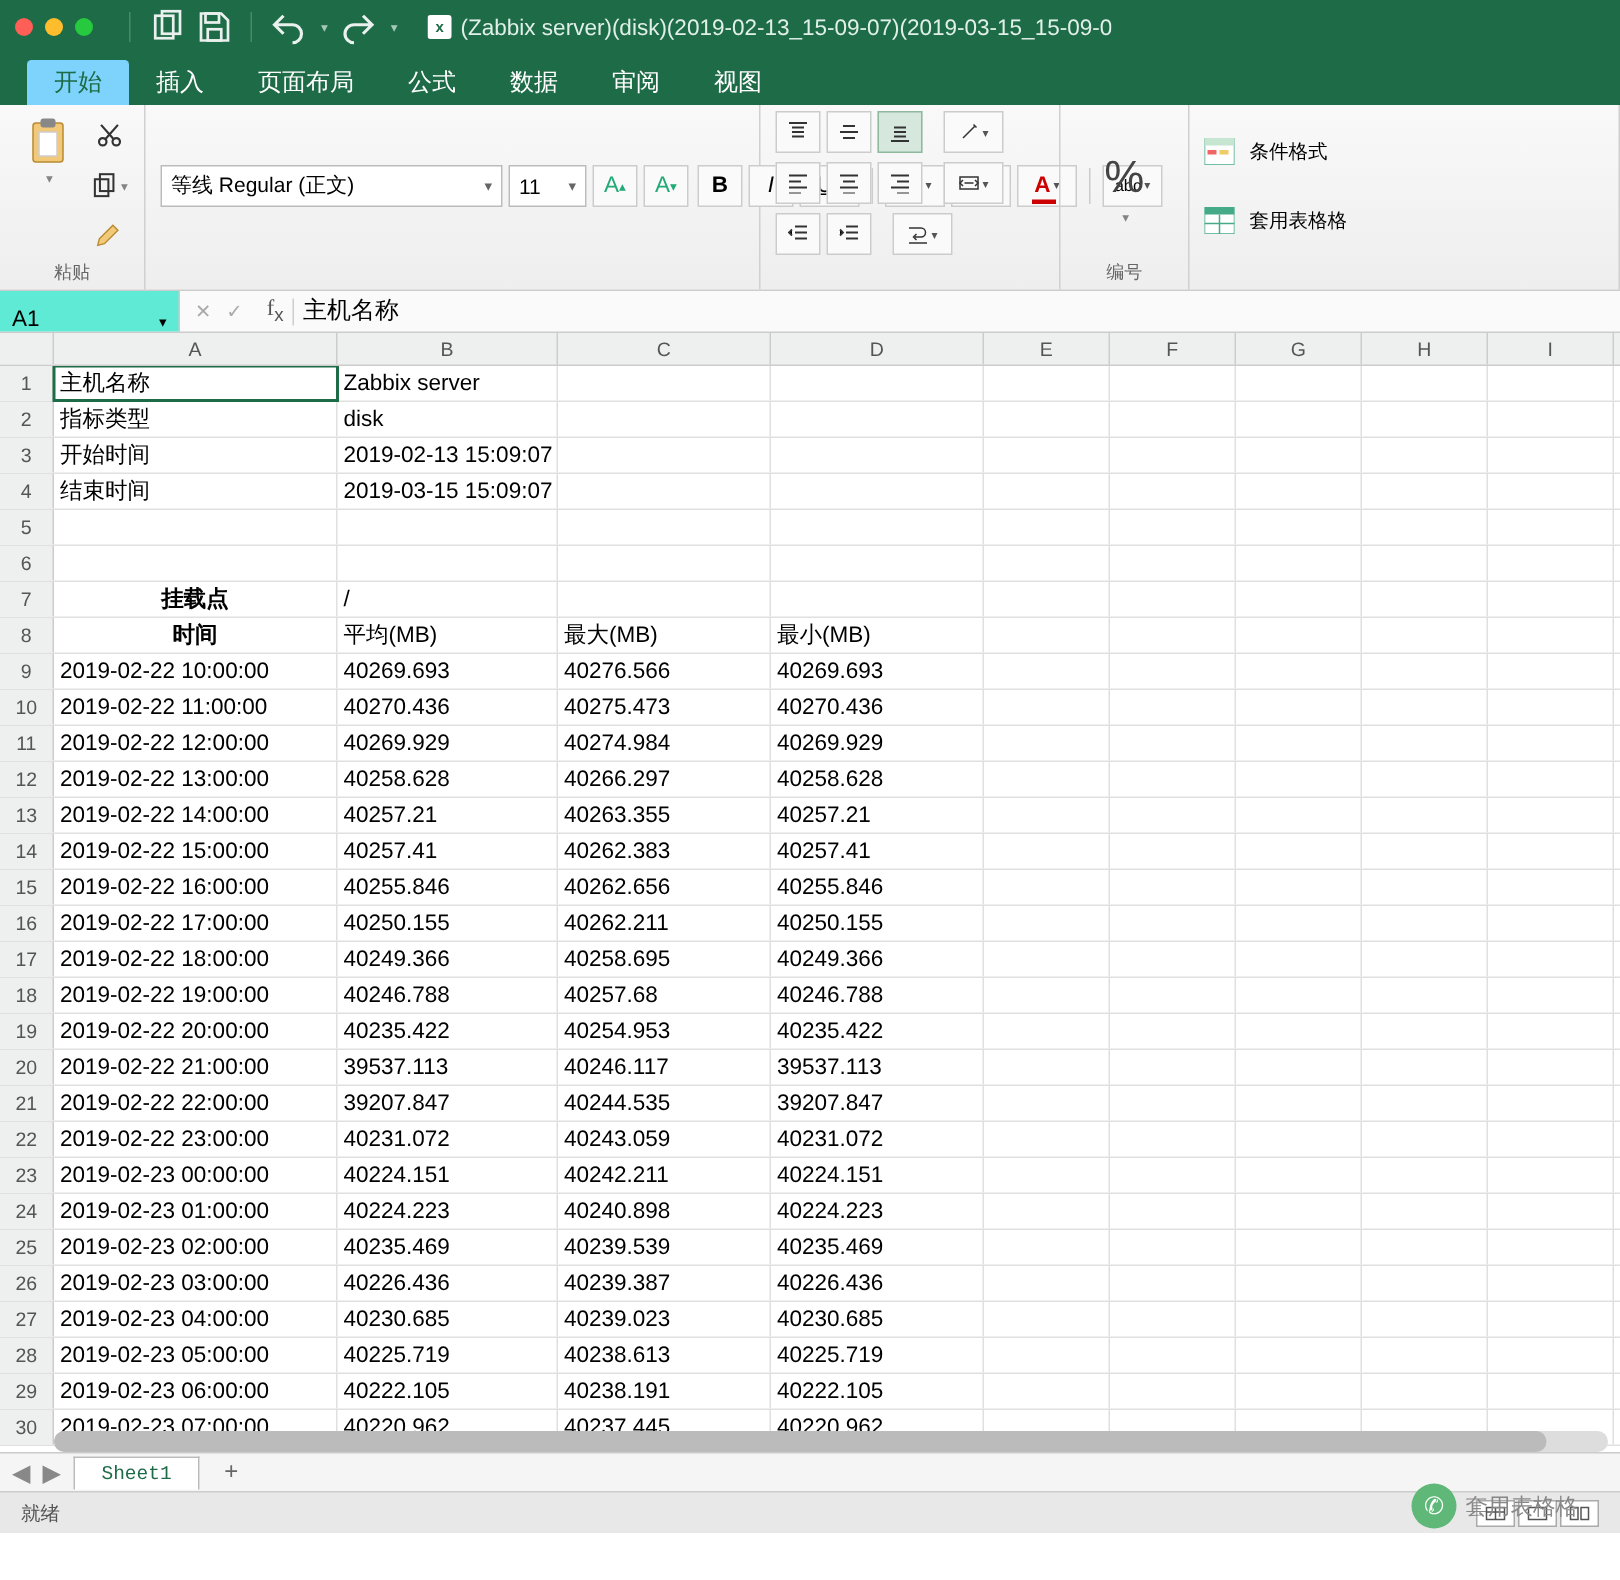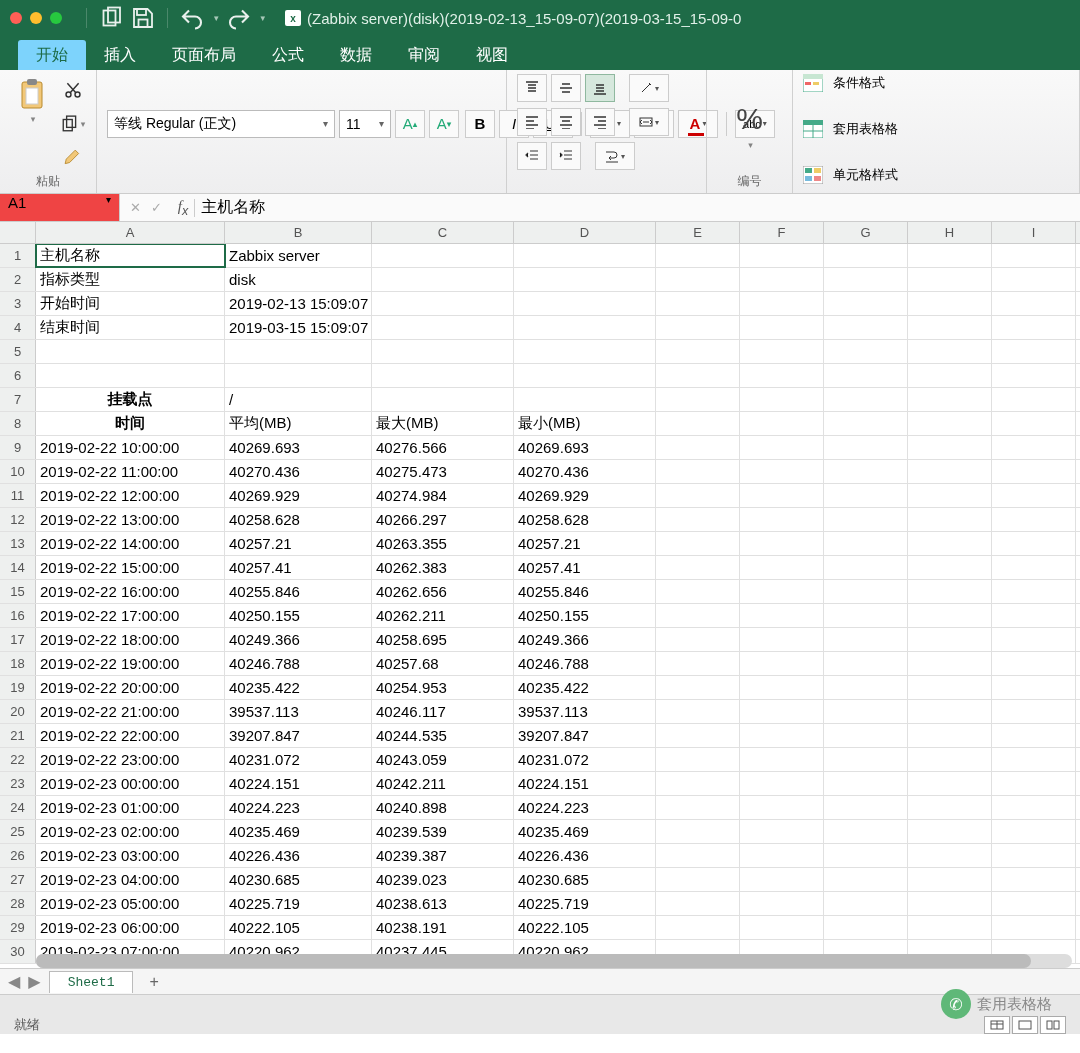--- a/index.html
+++ b/index.html
@@ -34,24 +34,24 @@
 .row { display:flex;gap:4px;align-items:center; }
 .combo { background:#fff;border:1px solid #bbb;height:28px;display:flex;align-items:center;padding:0 6px;font-size:14px;}
 .combo .dd { margin-left:auto;font-size:10px;color:#666;padding-left:6px;}
 .ibtn { width:30px;height:28px;border:1px solid #ccc;background:#fafafa;display:flex;align-items:center;justify-content:center;cursor:pointer;font-size:15px;}
 .ibtn.sel { background:#d6e8dd; border-color:#8fb89f; }
 .ibtn.wdd{width:40px;}
 .ibtn .car{font-size:8px;margin-left:2px;color:#555;}
 
 
 .fbar { height:28px; border-bottom:1px solid #ccc; display:flex; align-items:center; background:#fafafa; }
-.namebox { width:120px; height:100%; border-right:1px solid #ccc; display:flex; align-items:flex-start; padding:0 8px; background:#ef4444; font-size:15px; }
+.namebox { width:120px; height:100%; border-right:1px solid #ccc; display:flex; align-items:flex-end; padding:0 8px; background:#5eead4; font-size:15px; }
 .namebox .car { margin-left:auto; font-size:10px; }
 .fx-btns { display:flex; gap:10px; padding:0 10px; color:#aaa; }
-.fx-lbl { font-style:italic; color:#555; padding:0 6px; font-family: "Times New Roman", serif; font-size:15px; }
+.fx-lbl { color:#555; padding:0 6px; font-family: "Times New Roman", serif; font-size:15px; }
 .fx-input { flex:1; padding:0 6px; font-size:16px; }
 
 
 .colhdr { height:22px; display:flex; background:#eef0ef; border-bottom:1px solid #ccc; }
 .corner { width:36px; border-right:1px solid #ccc; background:#eef0ef; }
 .ch { border-right:1px solid #ccc; display:flex;align-items:center;justify-content:center; color:#555; font-size:13px;}
 
 
 .grid { height:724px; overflow:hidden; position:relative; }
 .grow { height:24px; display:flex; border-bottom:1px solid #e0e0e0; }
@@ -62,21 +62,21 @@
 .hscroll { height:14px; background:#ddd; position:absolute; bottom:0; left:36px; right:8px; border-radius:7px; }
 .hsthumb { position:absolute; left:0; width:96%; height:100%; background:#bbb; border-radius:7px; }
 
 
 .sheetbar { height:26px; background:#f5f5f5; border-top:1px solid #ccc; display:flex;align-items:center;padding:0 8px;gap:8px;}
 .navarr { color:#888; cursor:pointer; font-size:16px;}
 .stab { height:22px; padding:0 18px; border:1px solid #bbb; border-bottom:none; background:#fff; color:#1e6b47;display:flex;align-items:center;font-family:"Courier New",monospace;}
 .addsheet { font-size:16px; color:#666; cursor:pointer; padding:0 8px;}
 
 
-.statusbar { height:40px; background:#e8e8e8; border-top:1px solid #ccc; display:flex;align-items:flex-end;padding:0 14px;color:#555;font-size:13px;position:relative;}
+.statusbar { height:28px; background:#e8e8e8; border-top:1px solid #ccc; display:flex;align-items:center;padding:0 14px;color:#555;font-size:13px;position:relative;}
 .views { margin-left:auto; display:flex; gap:2px; }
 .vbtn { width:26px;height:18px;border:1px solid #aaa;background:#fff;display:flex;align-items:center;justify-content:center;}
 
 .watermark { position:absolute; right:28px; bottom:34px; display:flex;align-items:center;gap:6px;font-size:15px;color:#888;}
 .wmico{width:30px;height:30px;border-radius:50%;background:#5fb878;color:#fff;display:flex;align-items:center;justify-content:center;font-size:16px;}
 
 .cA{width:189px;} .cB{width:147px;} .cC{width:142px;} .cD{width:142px;} .cE{width:84px;} .cF{width:84px;} .cG{width:84px;} .cH{width:84px;} .cI{width:84px;}
 </style>
 </head>
 <body>
@@ -319,30 +319,20 @@
           <span style="margin-left:6px">条件格式</span>
         </div>
       <div class="row">
           <svg width="20" height="18" viewBox="0 0 20 18">
             <rect x="0" y="0" width="20" height="18" fill="#fff" stroke="#4a8"></rect>
             <rect x="0" y="0" width="20" height="5" fill="#4a8"></rect>
             <path d="M0 11h20M10 5v13" stroke="#4a8"></path>
           </svg>
           <span style="margin-left:6px">套用表格格</span>
         </div>
-      <div class="row">
-          <svg width="20" height="18" viewBox="0 0 20 18">
-            <rect x="0" y="0" width="20" height="18" fill="#fff" stroke="#999"></rect>
-            <rect x="2" y="2" width="7" height="5" fill="#4a8"></rect>
-            <rect x="11" y="2" width="7" height="5" fill="#ec6"></rect>
-            <rect x="2" y="10" width="7" height="5" fill="#7bd"></rect>
-            <rect x="11" y="10" width="7" height="5" fill="#e88"></rect>
-          </svg>
-          <span style="margin-left:6px">单元格样式</span>
-        </div>
     </div>
     <div class="rgroup-label"></div>
   </div>
 </div>
 
 <div class="fbar">
   <div class="namebox">
       <span>A1</span>
       <span class="car">▾</span>
     </div>

